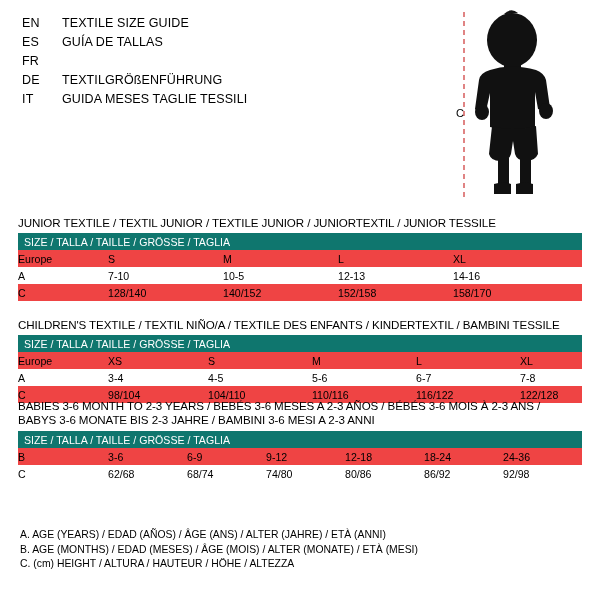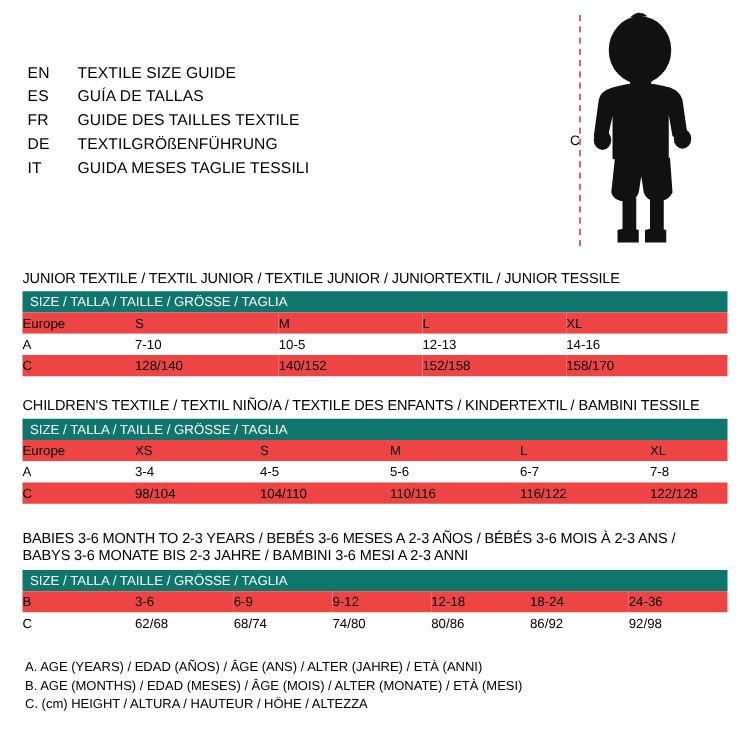--- a/index.html
+++ b/index.html
@@ -35,21 +35,20 @@
     line-height: 19px;
   }
   .lang-code {
     width: 40px;
     font-size: 12.5px;
     letter-spacing: 0.2px;
   }
   .lang-title {
     font-size: 12.5px;
     letter-spacing: 0.1px;
-    margin-top: 35px;
   }
 
   
   .figure-box {
     position: absolute;
     left: 450px;
     top: 8px;
     width: 140px;
     height: 195px;
   }
@@ -132,21 +131,20 @@
     <div class="lang-row">
       <span class="lang-code">EN</span>
       <span class="lang-title">TEXTILE SIZE GUIDE</span>
     </div>
     <div class="lang-row">
       <span class="lang-code">ES</span>
       <span class="lang-title">GUÍA DE TALLAS</span>
     </div>
     <div class="lang-row">
       <span class="lang-code">FR</span>
-      <span class="lang-title">GUIDE DES TAILLES TEXTILE</span>
     </div>
     <div class="lang-row">
       <span class="lang-code">DE</span>
       <span class="lang-title">TEXTILGRÖßENFÜHRUNG</span>
     </div>
     <div class="lang-row">
       <span class="lang-code">IT</span>
       <span class="lang-title">GUIDA MESES TAGLIE TESSILI</span>
     </div>
   </div>
@@ -255,21 +253,21 @@
         <td class="val">98/104</td>
         <td class="val">104/110</td>
         <td class="val">110/116</td>
         <td class="val">116/122</td>
         <td class="val">122/128</td>
       </tr>
     </tbody>
       </table>
   </div>
 
-  <div class="section" style="top:424px;">
+  <div class="section" style="top:399px;">
     <div class="section-title two-line">
       <div>BABIES 3-6 MONTH TO 2-3 YEARS / BEBÉS 3-6 MESES A 2-3 AÑOS / BÉBÉS 3-6 MOIS À 2-3 ANS /</div>
       <div>BABYS 3-6 MONATE BIS 2-3 JAHRE / BAMBINI 3-6 MESI A 2-3 ANNI</div>
     </div>
     <table class="sz">
       <colgroup>
         <col style="width:90px">
           <col style="width:79px">
           <col style="width:79px">
           <col style="width:79px">

